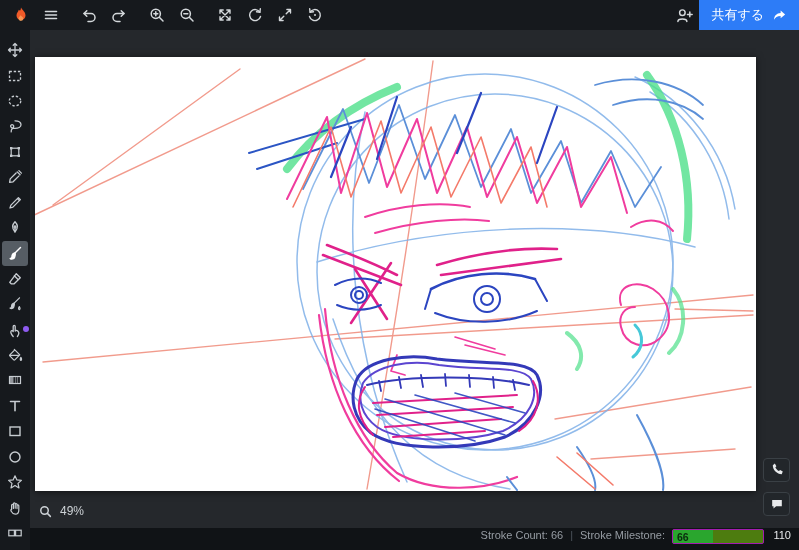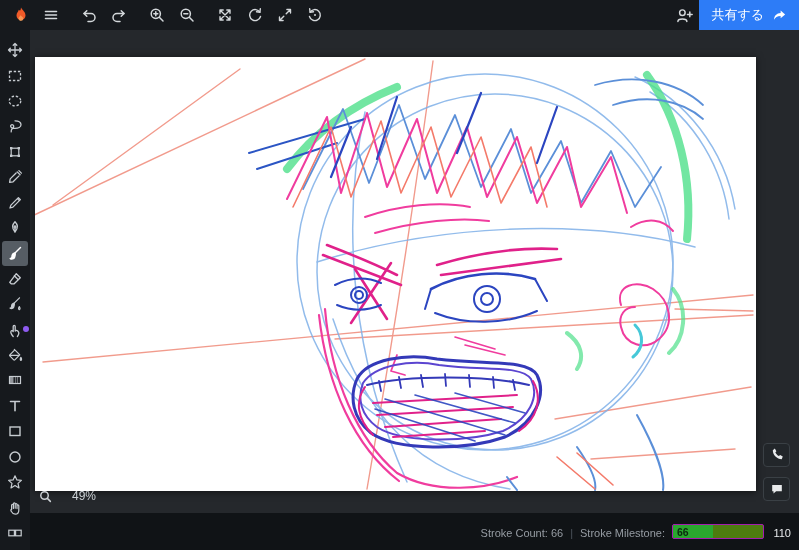--- a/index.html
+++ b/index.html
@@ -24,29 +24,29 @@
   .tool{position:relative;width:26px;height:25px;margin-bottom:1px;display:flex;align-items:center;
     justify-content:center;background:transparent;border:0;color:#c7ccd1;border-radius:3px;cursor:pointer;padding:0}
   .tool.selected{background:#565d64;color:#fff}
   .tool .badge{position:absolute;right:-1px;top:9px;width:6px;height:6px;border-radius:50%}
   .sidebar .spacer{flex:1}
 
   .rightcol{flex:1;display:flex;flex-direction:column;min-width:0}
   .content{flex:1;position:relative;background:#25282c;overflow:hidden}
   .canvas{position:absolute;left:5px;top:27px;width:721px;height:434px;background:#fff;
     box-shadow:0 1px 7px rgba(0,0,0,.55)}
-  .zoom-ind{position:absolute;left:9px;bottom:10px;display:flex;align-items:center;gap:20px;
+  .zoom-ind{position:absolute;left:9px;bottom:10px;display:flex;align-items:center;gap:8px;
     color:#cdd2d6;font-size:12px}
   .float-btns{position:absolute;right:9px;bottom:12px;display:flex;flex-direction:column;gap:10px}
   .fbtn{width:27px;height:24px;border-radius:4px;background:#22262a;border:1px solid #3a4045;
     color:#e8eaec;display:flex;align-items:center;justify-content:center;cursor:pointer}
 
   
-  .statusbar{flex:0 0 22px;background:#101316;display:flex;align-items:flex-end;justify-content:flex-end;
-    gap:7px;padding:11px 8px;font-size:11px;color:#969ca3}
+  .statusbar{flex:0 0 22px;background:#101316;display:flex;align-items:flex-start;justify-content:flex-end;
+    gap:7px;padding:1px 8px;font-size:11px;color:#969ca3}
   .sb-sep{color:#4d545b}
   .progress{position:relative;width:92px;height:15px;background:#4d7c0f;border:1px solid #a21caf;
     border-radius:2px;overflow:hidden}
   .progress .fill{position:absolute;left:0;top:0;bottom:0;background:#2aa62e}
   .progress .plabel{position:absolute;left:4px;top:1px;line-height:12px;color:#0a2b0e;
     font-weight:bold;font-size:10.5px}
   .sb-max{color:#e8eaec;min-width:20px;text-align:right}
 
   svg{display:block}
 </style>

